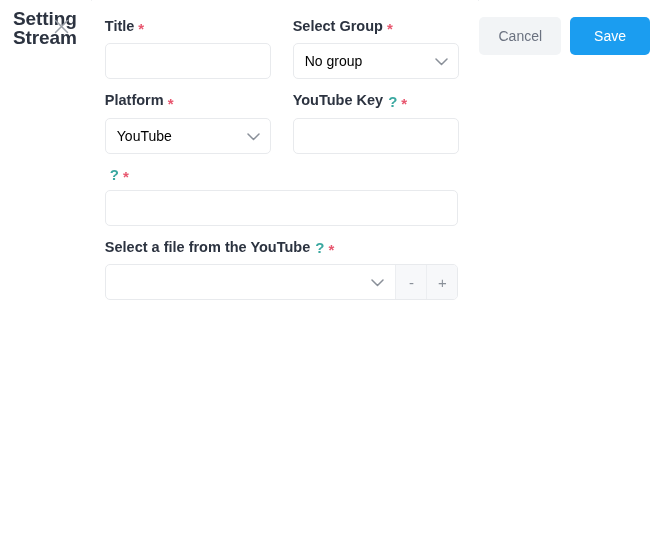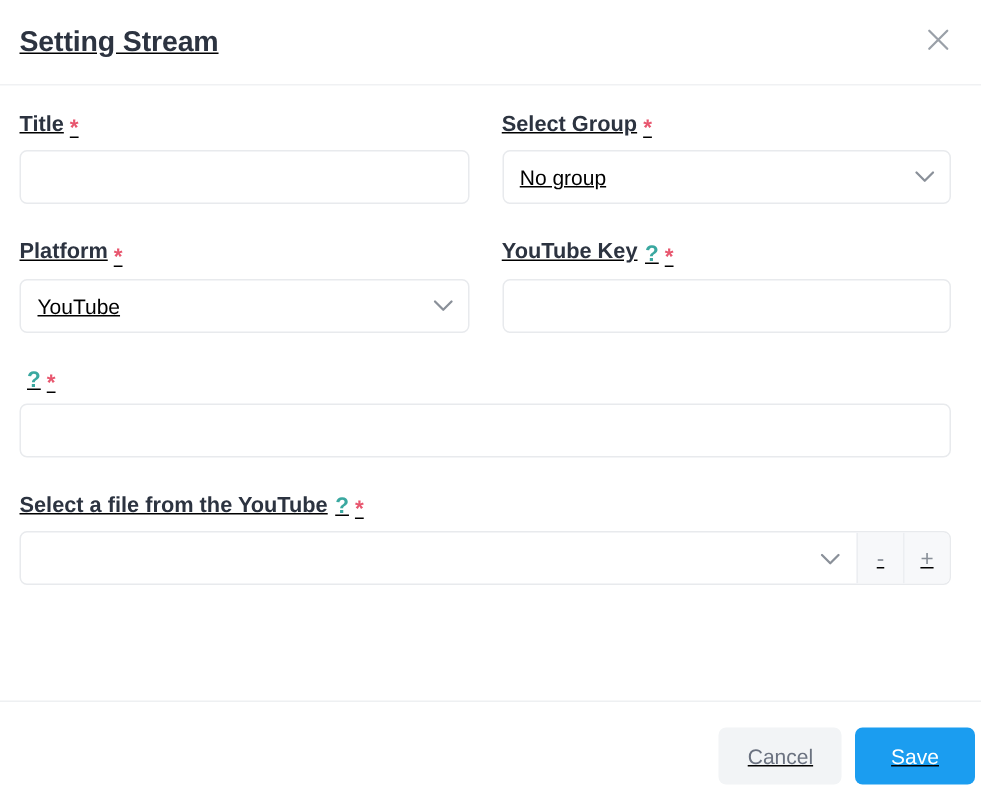--- a/index.html
+++ b/index.html
@@ -15,22 +15,21 @@
     overflow: hidden;
   }
 
   .modal {
     position: relative;
     width: 654px;
     height: 539px;
     background: #ffffff;
     box-sizing: border-box;
     display: flex;
-    flex-direction: column;
-    text-decoration: underline;
+    flex-direction: row;
   }
 
   
   .modal-header {
     position: relative;
     height: 56px;
     flex: 0 0 56px;
     display: flex;
     align-items: center;
     padding: 0 14px 0 13px;
@@ -69,21 +68,21 @@
   
   .modal-body {
     flex: 1 1 auto;
     padding: 18px 20px 0 13px;
     box-sizing: border-box;
   }
 
   .form-row {
     display: flex;
     gap: 22px;
-    margin-bottom: 24px;
+    margin-bottom: 13px;
   }
   .form-col {
     flex: 1 1 0;
     min-width: 0;
   }
   .form-col.full { flex: 1 1 100%; }
 
   .field-label {
     font-size: 14.5px;
     font-weight: bold;

